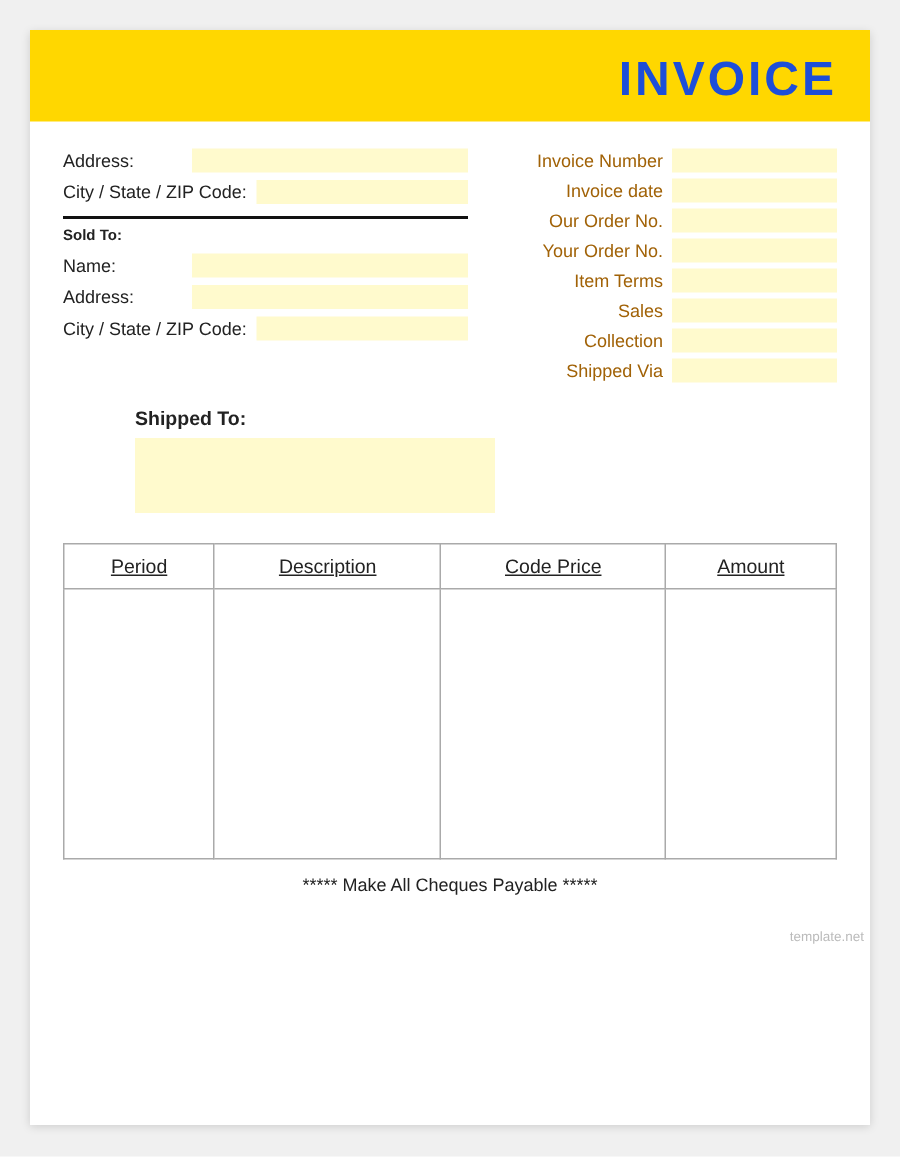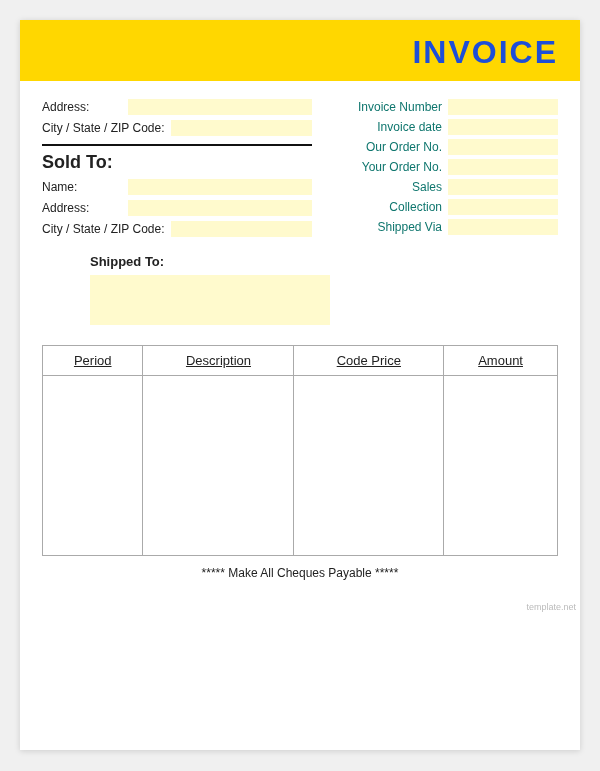--- a/index.html
+++ b/index.html
@@ -61,34 +61,34 @@
       height: 16px;
       flex: 1;
       display: block;
     }
     .divider-line {
       border: none;
       border-top: 2px solid #111;
       margin: 8px 0 6px 0;
     }
     .sold-to-label {
-      font-size: 18px;
+      font-size: 10px;
       font-weight: bold;
       margin-bottom: 6px;
     }
     
     .right-field-row {
       display: flex;
       align-items: center;
       margin-bottom: 4px;
       justify-content: flex-end;
     }
     .right-field-label {
       font-size: 12px;
-      color: #0f766e;
+      color: #a16207;
       white-space: nowrap;
       margin-right: 6px;
       text-align: right;
     }
     .right-field-input {
       background: #FFFACD;
       border: none;
       height: 16px;
       width: 110px;
       display: block;
@@ -203,20 +203,24 @@
         <div class="right-field-row">
           <span class="right-field-label">Our Order No.</span>
           <div class="right-field-input"></div>
         </div>
 
         <div class="right-field-row">
           <span class="right-field-label">Your Order No.</span>
           <div class="right-field-input"></div>
         </div>
 
+        <div class="right-field-row">
+          <span class="right-field-label">Item Terms</span>
+          <div class="right-field-input"></div>
+        </div>
 
         <div class="right-field-row">
           <span class="right-field-label">Sales</span>
           <div class="right-field-input"></div>
         </div>
 
         <div class="right-field-row">
           <span class="right-field-label">Collection</span>
           <div class="right-field-input"></div>
         </div>

